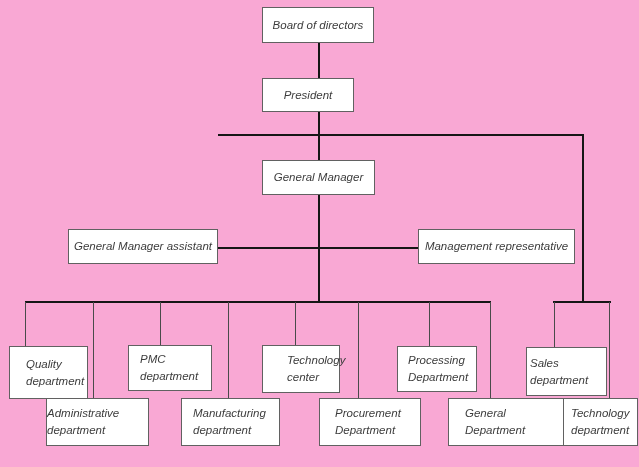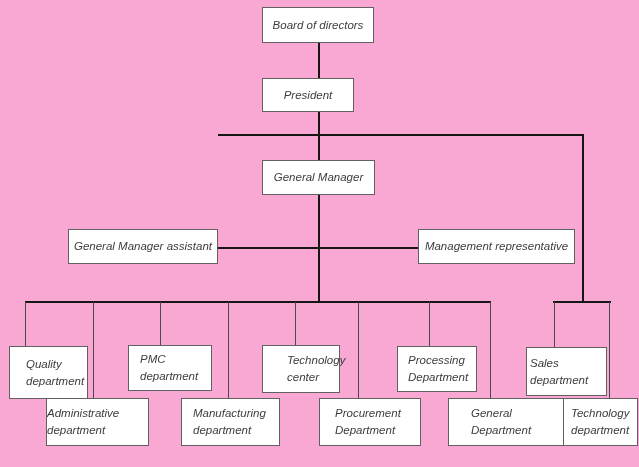--- a/index.html
+++ b/index.html
@@ -75,19 +75,19 @@
 
   <div class="node left" style="left:46px;top:398px;width:103px;height:48px;">Administrative
 department</div>
 
   <div class="node left" style="left:181px;top:398px;width:99px;height:48px;padding-left:11px">Manufacturing
 department</div>
 
   <div class="node left" style="left:319px;top:398px;width:102px;height:48px;padding-left:15px">Procurement
 Department</div>
 
-  <div class="node left" style="left:448px;top:398px;width:124px;height:48px;padding-left:22px">General
+  <div class="node left" style="left:448px;top:398px;width:124px;height:48px;padding-left:16px">General
 Department</div>
 
   <div class="node left" style="left:563px;top:398px;width:75px;height:48px;padding-left:7px">Technology
 department</div>
 
 </div>
 
 </body></html>

